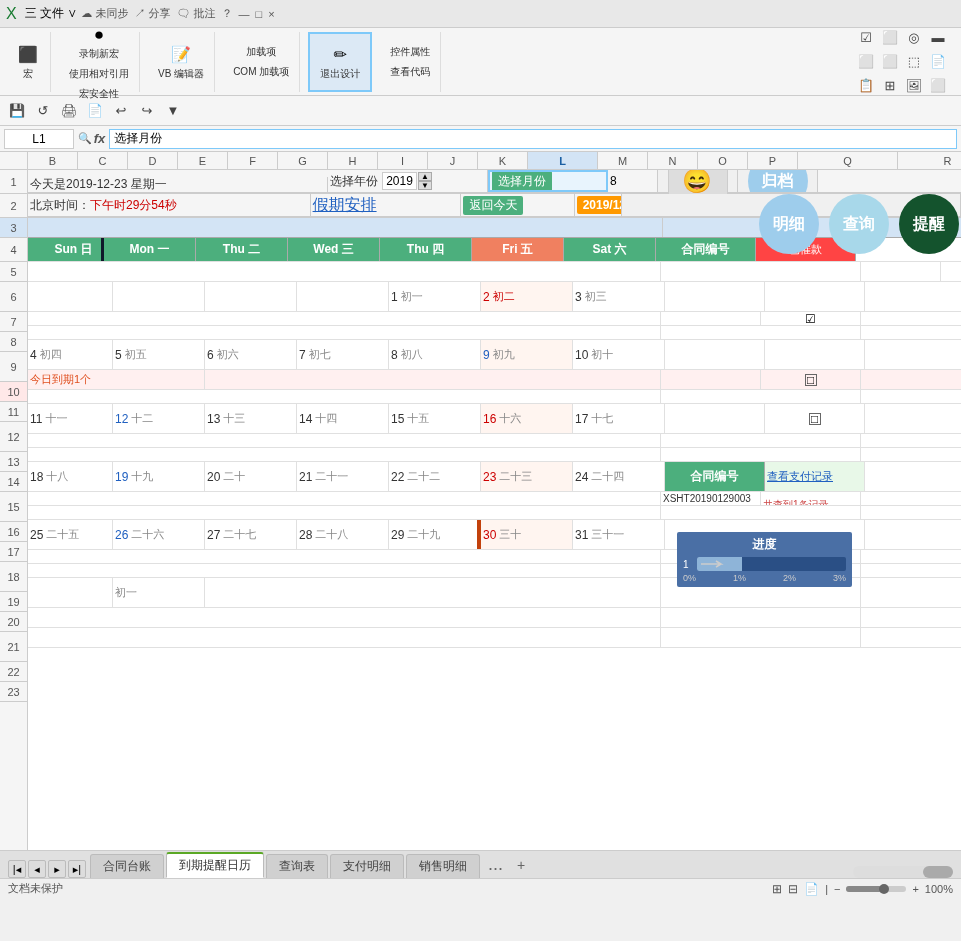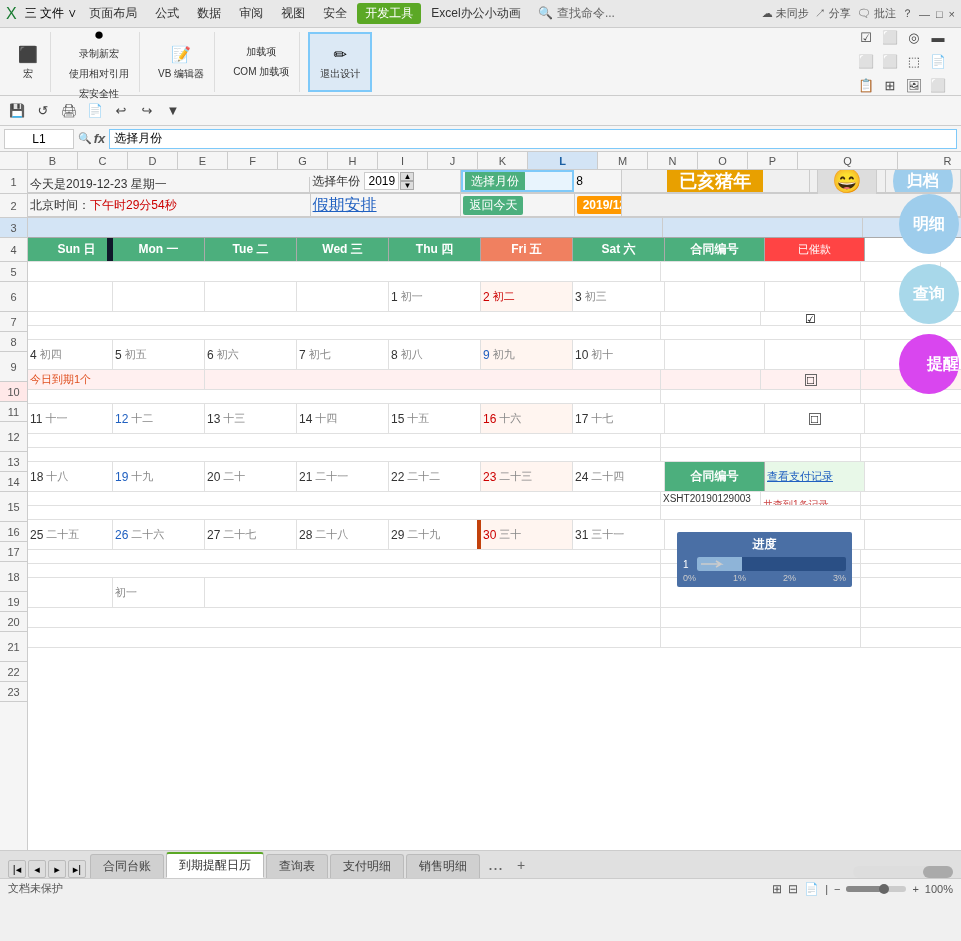--- a/index.html
+++ b/index.html
@@ -101,31 +101,20 @@
 
     
     #statusbar { height: 20px; background: #f0f0f0; border-top: 1px solid #ccc; display: flex; align-items: center; padding: 0 8px; gap: 8px; font-size: 11px; color: #555; }
   </style>
 </head>
 <body>
 
 <div id="titlebar">
   <span style="margin-right:8px; color:#1a7c32; font-size:16px;">X</span>
   <span style="font-size:12px; margin-right:4px;">三 文件 ∨</span>
-  <div style="flex:1; display:flex; gap:2px;">
-    <span class="menu-item">页面布局</span>
-    <span class="menu-item">公式</span>
-    <span class="menu-item">数据</span>
-    <span class="menu-item">审阅</span>
-    <span class="menu-item">视图</span>
-    <span class="menu-item">安全</span>
-    <span class="menu-item active">开发工具</span>
-    <span class="menu-item">Excel办公小动画</span>
-    <span class="menu-item" style="color:#666;">🔍 查找命令...</span>
-  </div>
   <div style="display:flex; gap:6px; align-items:center; font-size:11px; color:#555;">
     <span>☁ 未同步</span>
     <span>↗ 分享</span>
     <span>🗨 批注</span>
     <span>？</span>
     <span>—</span>
     <span>□</span>
     <span>×</span>
   </div>
 </div>
@@ -160,20 +149,28 @@
       <div class="btn-label">加载项</div>
     </div>
     <div class="toolbar-btn">
       <div class="btn-label">COM 加载项</div>
     </div>
   </div>
   <div class="toolbar-group toolbar-active" style="border:2px solid #7ec9f9; background:#dce9f5;">
     <div class="toolbar-btn">
       <div class="btn-icon">✏</div>
       <div class="btn-label">退出设计</div>
+    </div>
+  </div>
+  <div class="toolbar-group">
+    <div class="toolbar-btn">
+      <div class="btn-label">控件属性</div>
+    </div>
+    <div class="toolbar-btn">
+      <div class="btn-label">查看代码</div>
     </div>
   </div>
 
   <div style="margin-left:auto; display:flex; flex-wrap:wrap; width:100px; gap:2px; align-items:center;">
     <div class="tb2-btn">☑</div>
     <div class="tb2-btn">⬜</div>
     <div class="tb2-btn">◎</div>
     <div class="tb2-btn">▬</div>
     <div class="tb2-btn">⬜</div>
     <div class="tb2-btn">⬜</div>
@@ -275,23 +272,20 @@
       </div>
 
       <div class="grid-cell selected" style="width:120px; border:2px solid #7ec9f9; background:#e8f4fd; position:relative;">
         <button class="month-select-btn">选择月份</button>
 
       </div>
       <div class="grid-cell" style="width:50px; border-right:1px solid #ccc;">
         <span>8</span>
       </div>
 
-      <div class="grid-cell" style="width:200px; border-right:1px solid #ccc; background:#f0f0f0; justify-content:center;">
-        <span class="year-pig">已亥猪年</span>
-      </div>
 
       <div class="grid-cell" style="width:80px; border-right:1px solid #ccc; background:#f0f0f0; justify-content:center; overflow:visible;">
         <div class="meme-face">😄</div>
       </div>
 
       <div class="grid-cell" style="width:80px; border-right:1px solid #ccc; background:#f0f0f0; justify-content:center;">
         <div class="right-btn btn-guidan">
           <span>归档</span>
         </div>
       </div>
@@ -314,28 +308,28 @@
       <div class="grid-cell" style="width:360px; border-right:1px solid #ccc; background:#f0f0f0;"></div>
     </div>
 
     <div class="grid-row" style="height:20px; background:#d3e4f5; border-bottom:1px solid #aaa;">
       <div style="width:635px; border-right:1px solid #ccc; background:#d3e4f5;"></div>
       <div style="width:200px; border-right:1px solid #ccc; background:#d3e4f5;"></div>
       <div style="width:80px; border-right:1px solid #ccc; background:#d3e4f5;"></div>
     </div>
 
     <div class="grid-row" style="height:24px;">
-      <div class="grid-cell cal-header" style="width:85px; border-right:6px solid #0f172a;padding-left:20px;">
+      <div class="grid-cell cal-header" style="width:76px; border-right:3px solid #0f172a;padding-left:20px;">
         <span>Sun 日</span>
       </div>
       <div class="grid-cell cal-header" style="width:92px; border-right:1px solid #aaa;">
         <span>Mon 一</span>
       </div>
       <div class="grid-cell cal-header" style="width:92px; border-right:1px solid #aaa;">
-        <span>Tue 二</span>
+        <span>Thu 二</span>
       </div>
       <div class="grid-cell cal-header" style="width:92px; border-right:1px solid #aaa;">
         <span>Wed 三</span>
       </div>
       <div class="grid-cell cal-header" style="width:92px; border-right:1px solid #aaa;">
         <span>Thu 四</span>
       </div>
       <div class="grid-cell cal-header cal-header-fri" style="width:92px; border-right:1px solid #aaa;">
         <span>Fri 五</span>
       </div>
@@ -612,28 +606,28 @@
 
     <div class="grid-row" style="height:20px;">
       <div style="width:633px; border-right:1px solid #e0e0e0;"></div>
       <div style="width:200px; border-right:1px solid #e0e0e0;"></div>
     </div>
     <div class="grid-row" style="height:20px;">
       <div style="width:633px; border-right:1px solid #e0e0e0;"></div>
       <div style="width:200px; border-right:1px solid #e0e0e0;"></div>
     </div>
 
-    <div style="position:absolute; right:2px; top:24px; display:flex; flex-direction:column; gap:10px; z-index:10;">
+    <div style="position:absolute; right:2px; top:24px; display:flex; flex-direction:row; gap:10px; z-index:10;">
       <div class="right-btn" style="background:#9ecdec;">
         <span>明细</span>
       </div>
       <div class="right-btn" style="background:#a8d8ea;">
         <span>查询</span>
       </div>
-      <div class="right-btn" style="background:#d946ef;justify-content:flex-end;">
+      <div class="right-btn" style="background:#14532d;">
         <span>提醒</span>
       </div>
     </div>
 
   </div>
 </div>
 
 <div id="sheet-tabs">
   <div style="display:flex; align-items:center; gap:2px; padding:0 4px;">
     <span class="tab-ctrl-btn">|◂</span>

